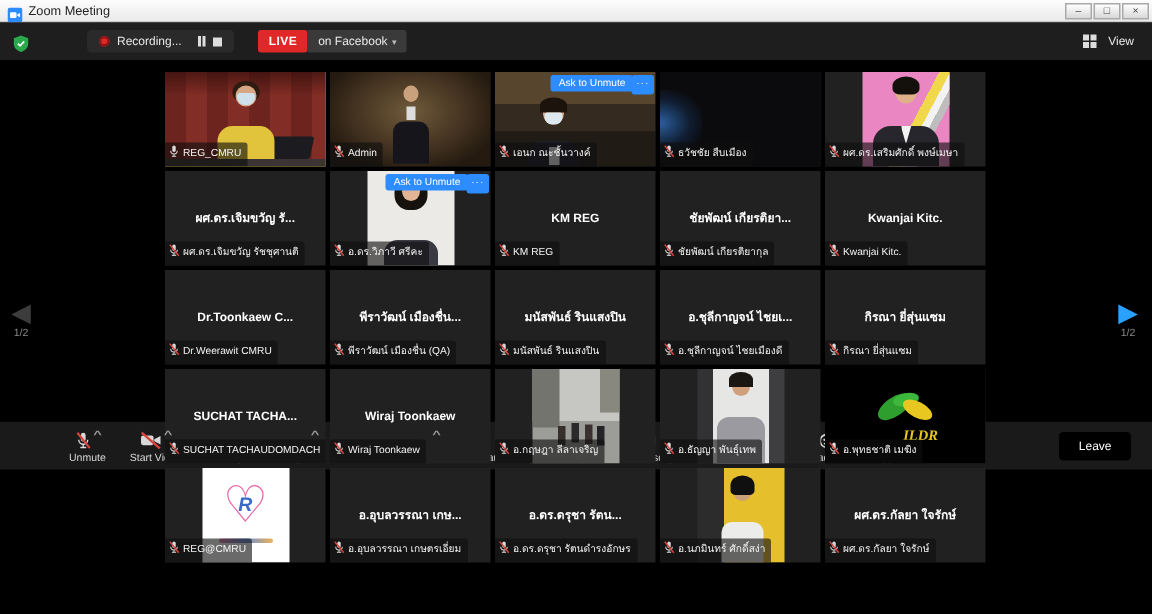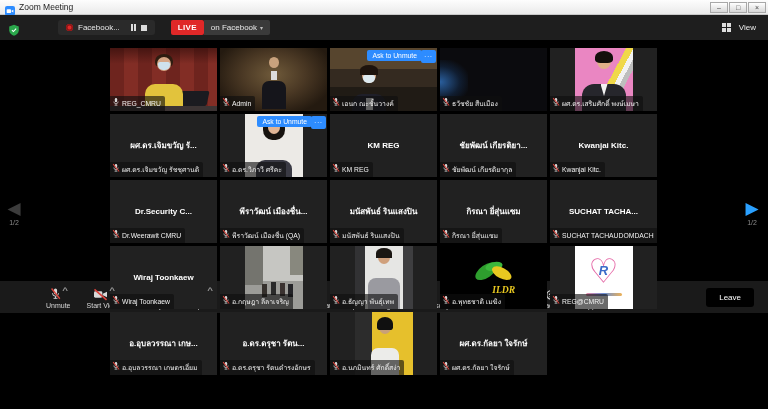--- a/index.html
+++ b/index.html
@@ -145,21 +145,21 @@
 
   <div class="topbar">
     <span class="enc-shield">
       <svg width="12" height="12" viewBox="0 0 14 14">
           <path d="M7 .8 L12.6 3v4.2c0 3.3-2.7 5.4-5.6 6.4C4.1 12.6 1.4 10.5 1.4 7.2V3z" fill="#2ba84c"></path>
           <path d="M4.6 7.1l1.7 1.7 3.2-3.4" stroke="#fff" stroke-width="1.3" fill="none"></path>
         </svg>
     </span>
     <span class="rec-wrap">
       <span class="rec-dot"></span>
-      <span class="rec-label">Facebook...</span>
+      <span class="rec-label">Recording...</span>
       <span class="rec-ctl">
         <span class="rec-pause"></span>
         <span class="rec-stop"></span>
       </span>
     </span>
     <span class="live-badge">LIVE</span>
     <span class="fb-pill">
       <span>on Facebook</span>
       <span class="fb-caret">▾</span>
     </span>
@@ -339,21 +339,21 @@
                 <rect x="5" y="1.5" width="4" height="7.5" rx="2" fill="#d8d8d8"></rect>
                 <path d="M3.2 7.5 a3.8 3.8 0 0 0 7.6 0" stroke="#d8d8d8" stroke-width="1.2" fill="none"></path>
                 <line x1="7" y1="11.5" x2="7" y2="14" stroke="#d8d8d8" stroke-width="1.2"></line>
                 <line x1="4.5" y1="14" x2="9.5" y2="14" stroke="#d8d8d8" stroke-width="1.2"></line>
                 <line x1="2" y1="1.5" x2="12.5" y2="14.5" stroke="#d8433c" stroke-width="1.8"></line>
               </svg></span>
             <span>Kwanjai Kitc.</span>
           </div>
         </div>
         <div class="tile">
-          <div class="center-name">Dr.Security  C...</div>
+          <div class="center-name">Dr.Toonkaew  C...</div>
           <div class="tile-label">
             <span><svg width="8" height="9.6" viewBox="0 0 14 16">
                 <rect x="5" y="1.5" width="4" height="7.5" rx="2" fill="#d8d8d8"></rect>
                 <path d="M3.2 7.5 a3.8 3.8 0 0 0 7.6 0" stroke="#d8d8d8" stroke-width="1.2" fill="none"></path>
                 <line x1="7" y1="11.5" x2="7" y2="14" stroke="#d8d8d8" stroke-width="1.2"></line>
                 <line x1="4.5" y1="14" x2="9.5" y2="14" stroke="#d8d8d8" stroke-width="1.2"></line>
                 <line x1="2" y1="1.5" x2="12.5" y2="14.5" stroke="#d8433c" stroke-width="1.8"></line>
               </svg></span>
             <span>Dr.Weerawit CMRU</span>
           </div>
@@ -375,20 +375,33 @@
           <div class="center-name">มนัสพันธ์ รินแสงปิน</div>
           <div class="tile-label">
             <span><svg width="8" height="9.6" viewBox="0 0 14 16">
                 <rect x="5" y="1.5" width="4" height="7.5" rx="2" fill="#d8d8d8"></rect>
                 <path d="M3.2 7.5 a3.8 3.8 0 0 0 7.6 0" stroke="#d8d8d8" stroke-width="1.2" fill="none"></path>
                 <line x1="7" y1="11.5" x2="7" y2="14" stroke="#d8d8d8" stroke-width="1.2"></line>
                 <line x1="4.5" y1="14" x2="9.5" y2="14" stroke="#d8d8d8" stroke-width="1.2"></line>
                 <line x1="2" y1="1.5" x2="12.5" y2="14.5" stroke="#d8433c" stroke-width="1.8"></line>
               </svg></span>
             <span>มนัสพันธ์ รินแสงปิน</span>
+          </div>
+        </div>
+        <div class="tile">
+          <div class="center-name">อ.ชุลีกาญจน์ ไชยเ...</div>
+          <div class="tile-label">
+            <span><svg width="8" height="9.6" viewBox="0 0 14 16">
+                <rect x="5" y="1.5" width="4" height="7.5" rx="2" fill="#d8d8d8"></rect>
+                <path d="M3.2 7.5 a3.8 3.8 0 0 0 7.6 0" stroke="#d8d8d8" stroke-width="1.2" fill="none"></path>
+                <line x1="7" y1="11.5" x2="7" y2="14" stroke="#d8d8d8" stroke-width="1.2"></line>
+                <line x1="4.5" y1="14" x2="9.5" y2="14" stroke="#d8d8d8" stroke-width="1.2"></line>
+                <line x1="2" y1="1.5" x2="12.5" y2="14.5" stroke="#d8433c" stroke-width="1.8"></line>
+              </svg></span>
+            <span>อ.ชุลีกาญจน์ ไชยเมืองดี</span>
           </div>
         </div>
         <div class="tile">
           <div class="center-name">กิรณา ยี่สุ่นแซม</div>
           <div class="tile-label">
             <span><svg width="8" height="9.6" viewBox="0 0 14 16">
                 <rect x="5" y="1.5" width="4" height="7.5" rx="2" fill="#d8d8d8"></rect>
                 <path d="M3.2 7.5 a3.8 3.8 0 0 0 7.6 0" stroke="#d8d8d8" stroke-width="1.2" fill="none"></path>
                 <line x1="7" y1="11.5" x2="7" y2="14" stroke="#d8d8d8" stroke-width="1.2"></line>
                 <line x1="4.5" y1="14" x2="9.5" y2="14" stroke="#d8d8d8" stroke-width="1.2"></line>

